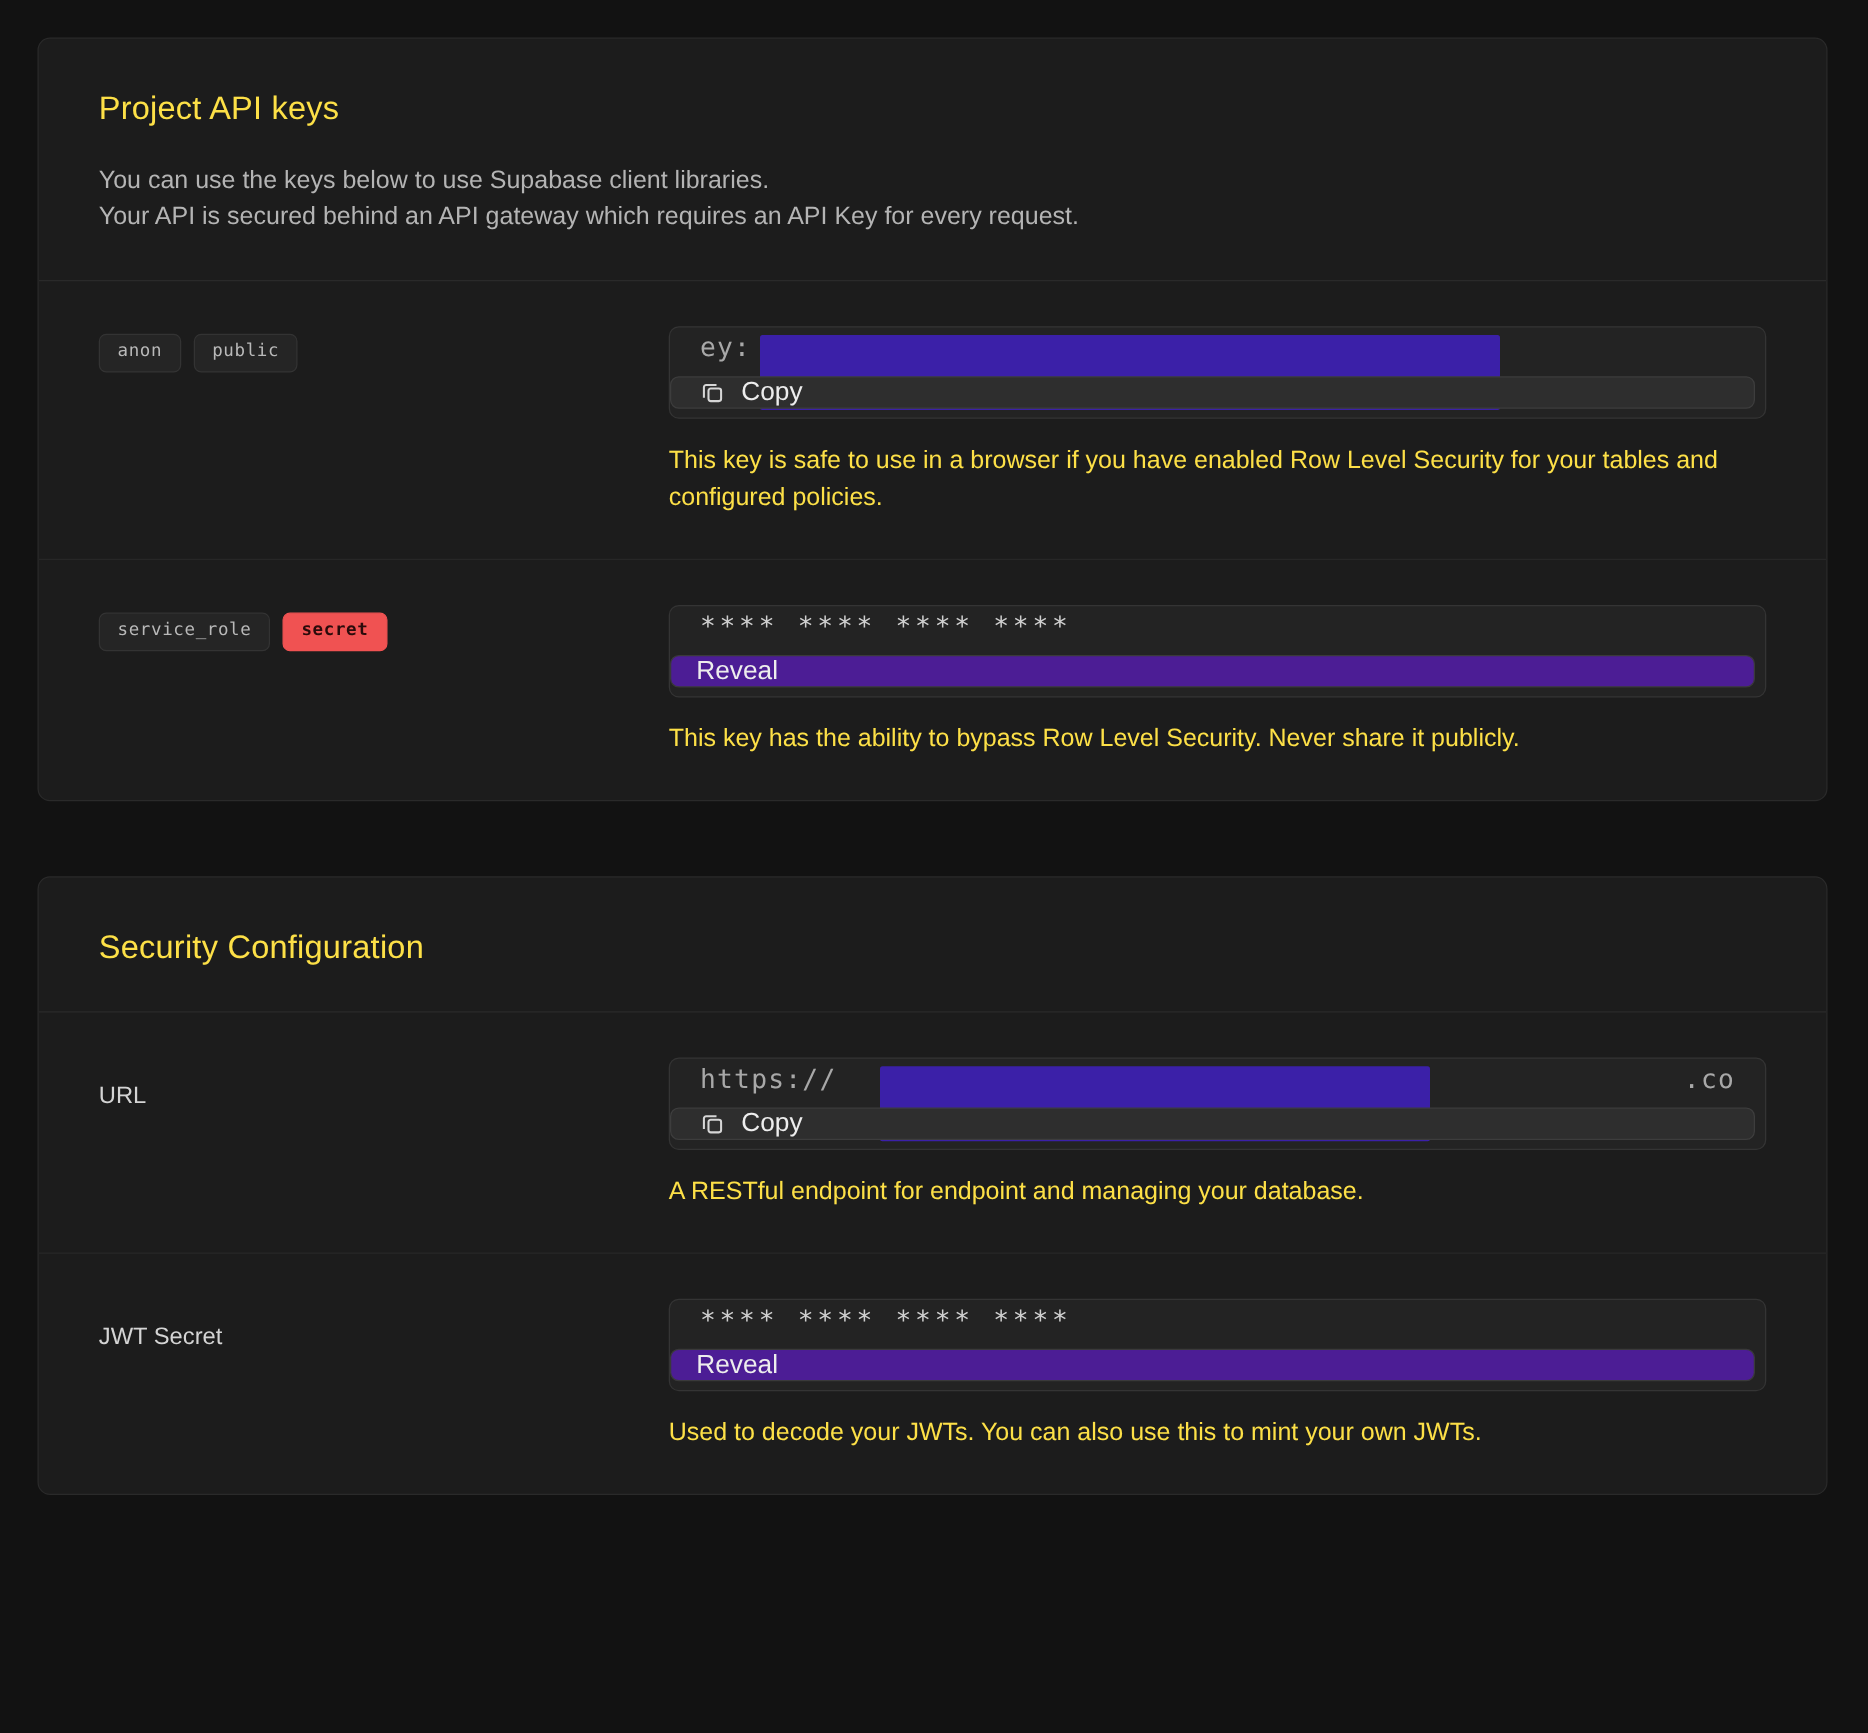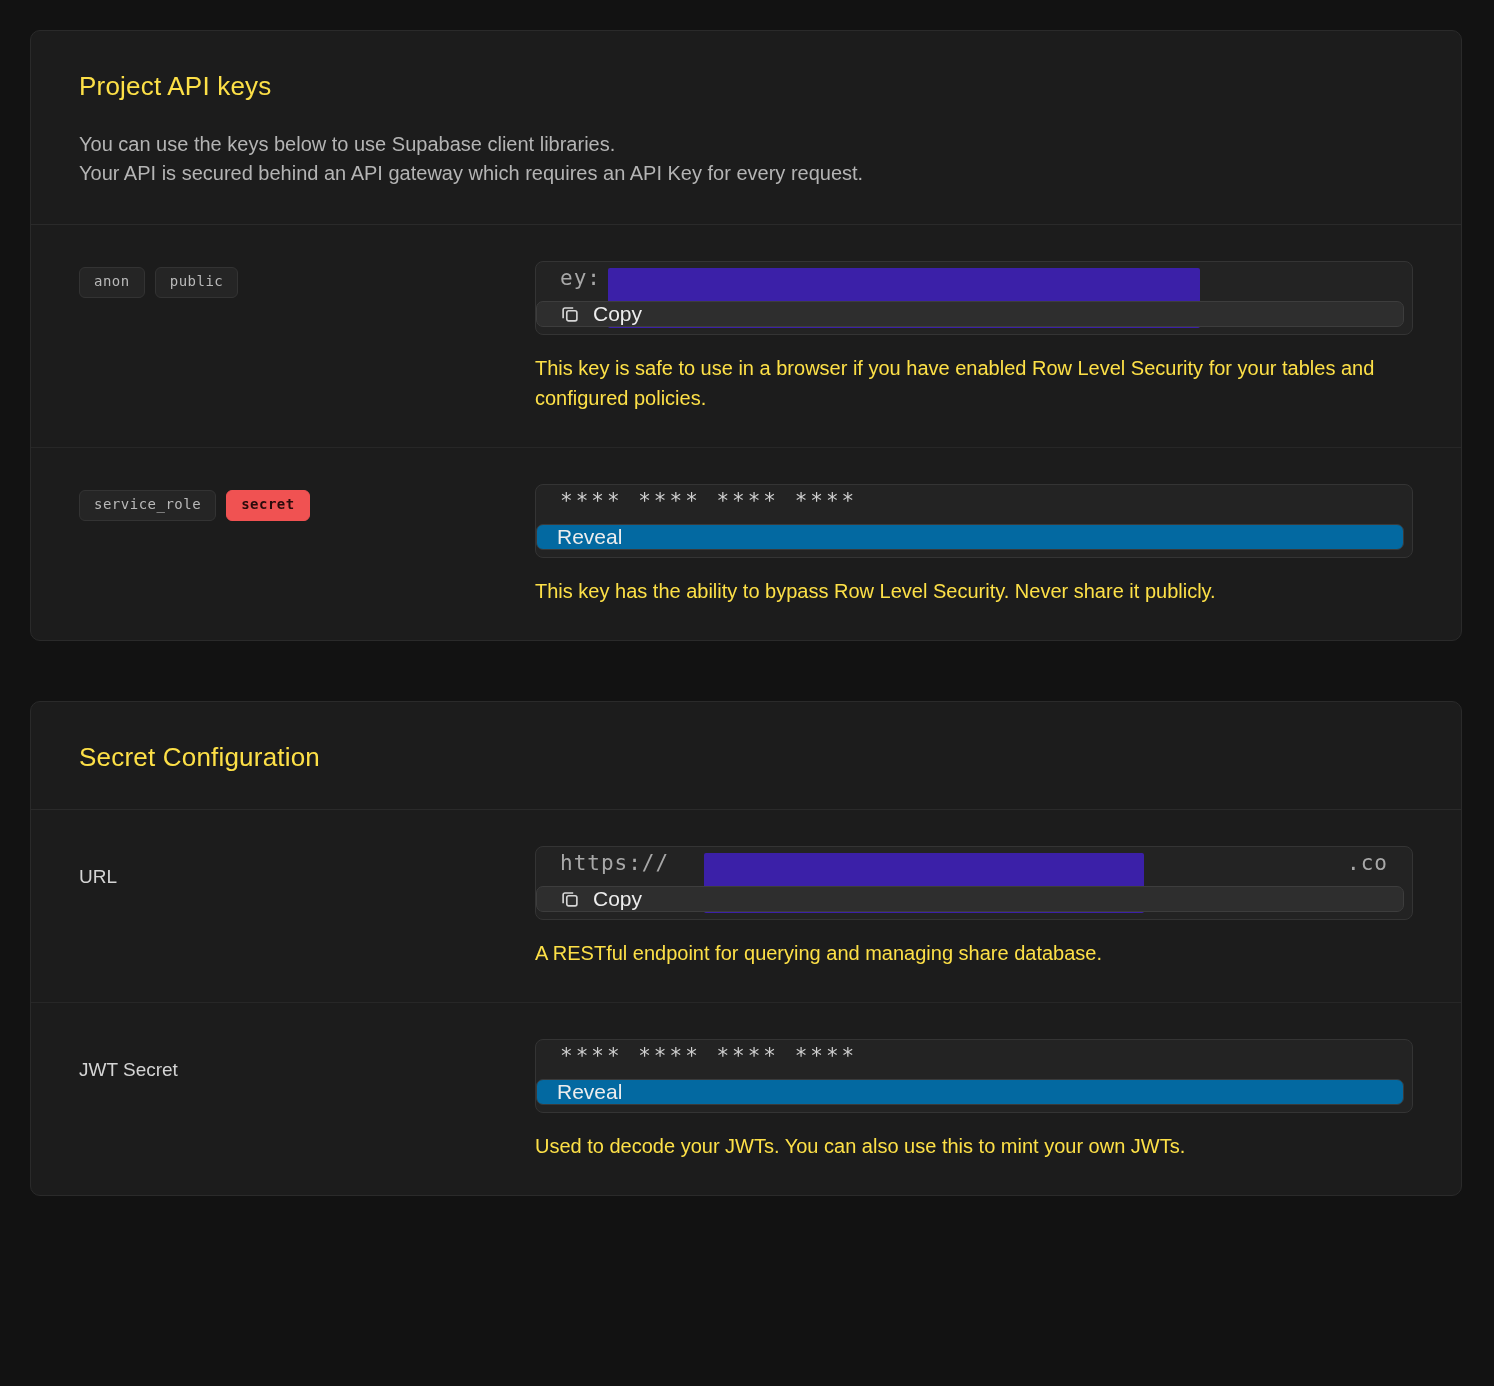--- a/index.html
+++ b/index.html
@@ -141,21 +141,21 @@
     border: 1px solid #3d3d3d;
     color: #ededed;
     font-size: 21px;
     font-weight: 400;
     cursor: pointer;
     white-space: nowrap;
     position: relative;
     z-index: 2;
   }
   .btn-reveal {
-    background: #0369a1;
+    background: #4c1d95;
     border: 1px solid #3a3a3a;
     padding: 0 20px;
     align-items: flex-end;
   }
 
   .copy-icon {
     display: inline-block;
     width: 22px;
     height: 22px;
     position: relative;
@@ -220,21 +220,21 @@
             <span>Reveal</span>
           </button>
         </div>
         <div class="hint">This key has the ability to bypass Row Level Security. Never share it publicly.</div>
       </div>
     </div>
   </section>
 
   <section class="card">
     <div class="card-head">
-      <h2 class="card-title no-sub">Secret Configuration</h2>
+      <h2 class="card-title no-sub">Security Configuration</h2>
     </div>
 
     <div class="row">
       <div class="row-left">
         <span class="label-plain">URL</span>
       </div>
       <div class="row-right">
         <div class="field">
           <div class="field-text">
             <span>https://</span>
@@ -245,21 +245,21 @@
           <button class="btn">
             <span class="copy-icon">
               <svg width="22" height="22" viewBox="0 0 24 24" fill="none" stroke="#d6d6d6" stroke-width="1.8">
                 <rect x="8.5" y="8.5" width="11" height="11" rx="2"></rect>
                 <path d="M15.5 5.5H6.5a2 2 0 0 0-2 2v9"></path>
               </svg>
             </span>
             <span>Copy</span>
           </button>
         </div>
-        <div class="hint">A RESTful endpoint for querying and managing share database.</div>
+        <div class="hint">A RESTful endpoint for endpoint and managing your database.</div>
       </div>
     </div>
 
     <div class="row">
       <div class="row-left">
         <span class="label-plain">JWT Secret</span>
       </div>
       <div class="row-right">
         <div class="field">
           <div class="field-text masked">****  ****  ****  ****</div>

